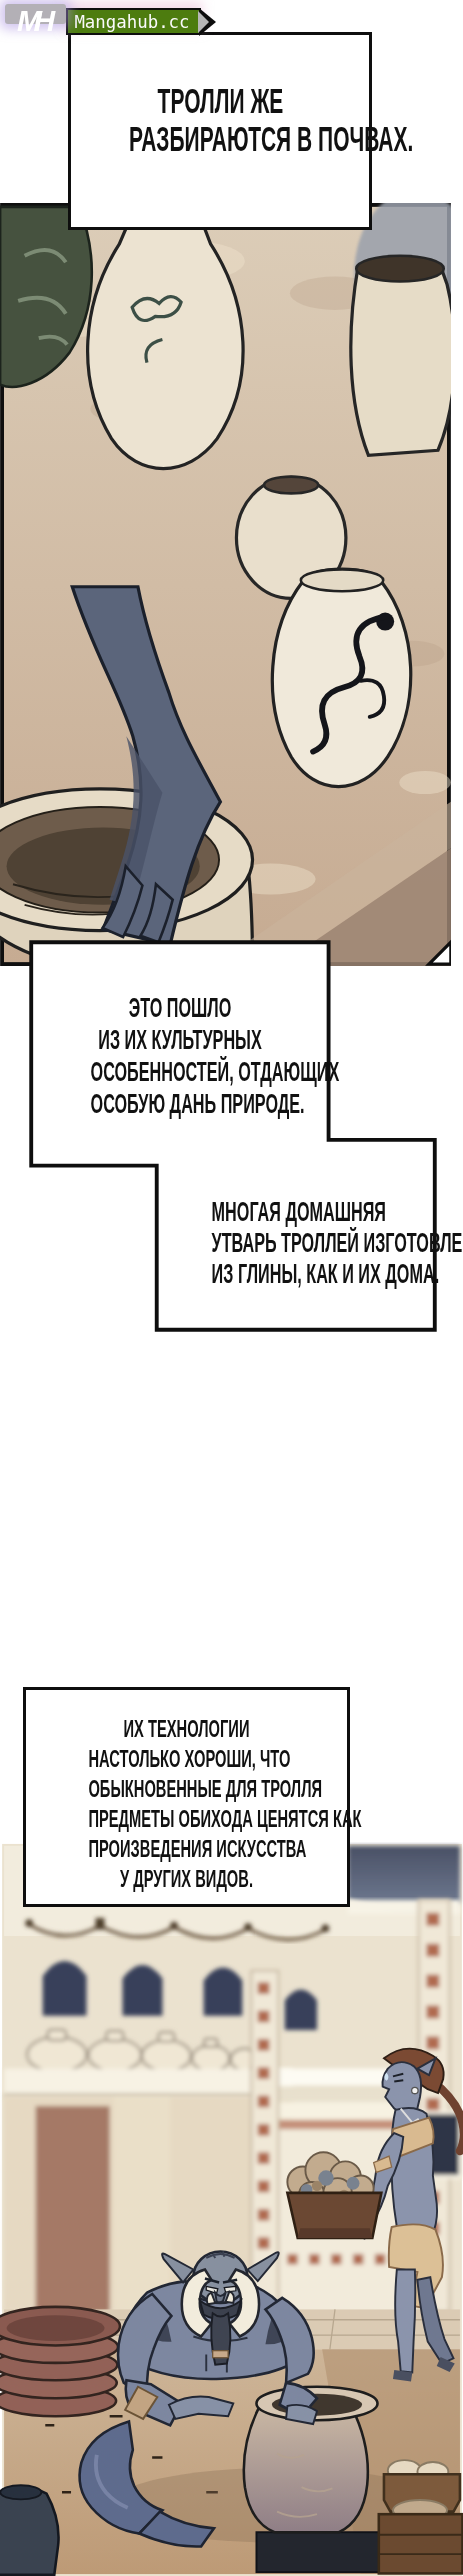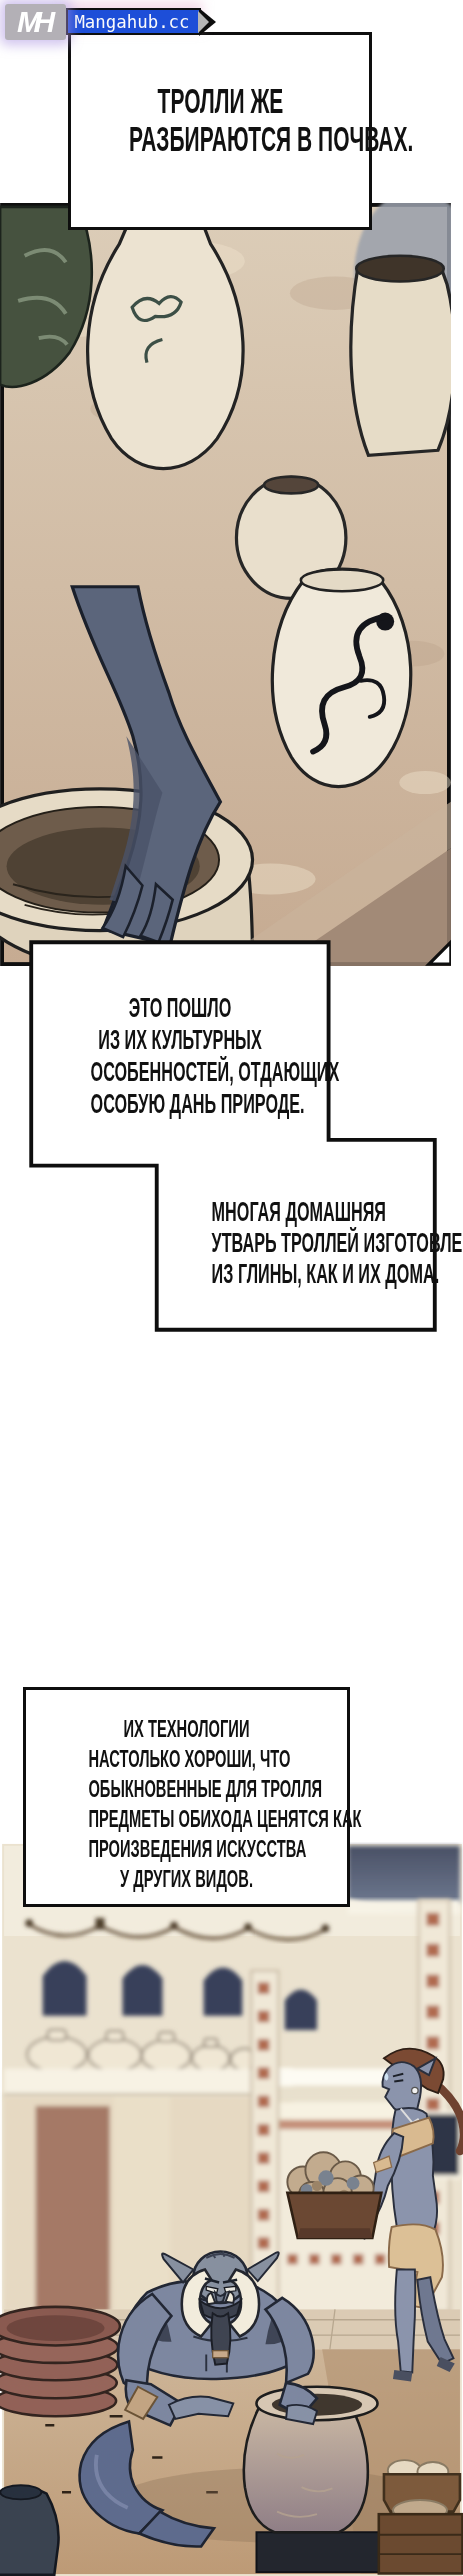--- a/index.html
+++ b/index.html
@@ -13,26 +13,26 @@
   #box4{left:22.5px;top:1687px;width:321px;height:214px;}
   #boxes23{position:absolute;left:28px;top:939px;z-index:10;}
   .cap{position:absolute;z-index:20;font-weight:bold;color:#111111;text-align:center;
        transform:scaleX(0.6);transform-origin:50% 0;letter-spacing:0px;}
   .cap div{white-space:nowrap;}
   #cap1{left:68px;top:82px;width:305px;font-size:35px;line-height:38px;}
   #cap2{left:31px;top:992px;width:298px;font-size:27px;line-height:32px;}
   #cap3{left:156px;top:1197px;width:278px;font-size:27px;line-height:31px;}
   #cap4{left:22.5px;top:1714px;width:327px;font-size:24.5px;line-height:30px;}
   
-  #logoBadge{position:absolute;left:5.2px;top:3.9px;width:61px;height:36px;background:#b3b0b6;
-             border-radius:3px;z-index:40;display:flex;align-items:center;justify-content:center;
+  #logoBadge{position:absolute;left:5.2px;top:3.9px;width:61px;height:20px;background:#b3b0b6;
+             border-radius:3px;z-index:40;display:flex;align-items:flex-start;justify-content:center;
              box-shadow:0 0 11.6px 5.2px rgba(172,148,224,0.55);}
   #logoBadge span{font-style:italic;font-weight:bold;font-size:30px;color:#ffffff;
                   letter-spacing:-8.4px;padding-right:7.7px;}
-  #logoBanner{position:absolute;left:66px;top:8.4px;height:23px;background:#1d4ed8;
+  #logoBanner{position:absolute;left:66px;top:8.4px;height:23px;background:#4d7c0f;
               border:2.6px solid #0d0d0d;z-index:39;display:flex;align-items:center;
               padding:0 9px 0 6.4px;box-shadow:0 -5.8px 10.3px 1.3px rgba(236,186,216,0.5);}
   #logoBanner .bt{font-family:"DejaVu Sans Mono","Liberation Mono",monospace;font-size:17.4px;
                   color:#fafafa;}
   #logoBanner::after{content:"";position:absolute;right:-17.4px;top:-2.6px;width:0;height:0;
               border-top:14px solid transparent;border-bottom:14px solid transparent;
               border-left:17.4px solid #0d0d0d;}
   #logoBanner::before{content:"";position:absolute;right:-10.3px;top:0.6px;width:0;height:0;z-index:1;
               border-top:11px solid transparent;border-bottom:11px solid transparent;
               border-left:11.6px solid #b6b6b6;}

